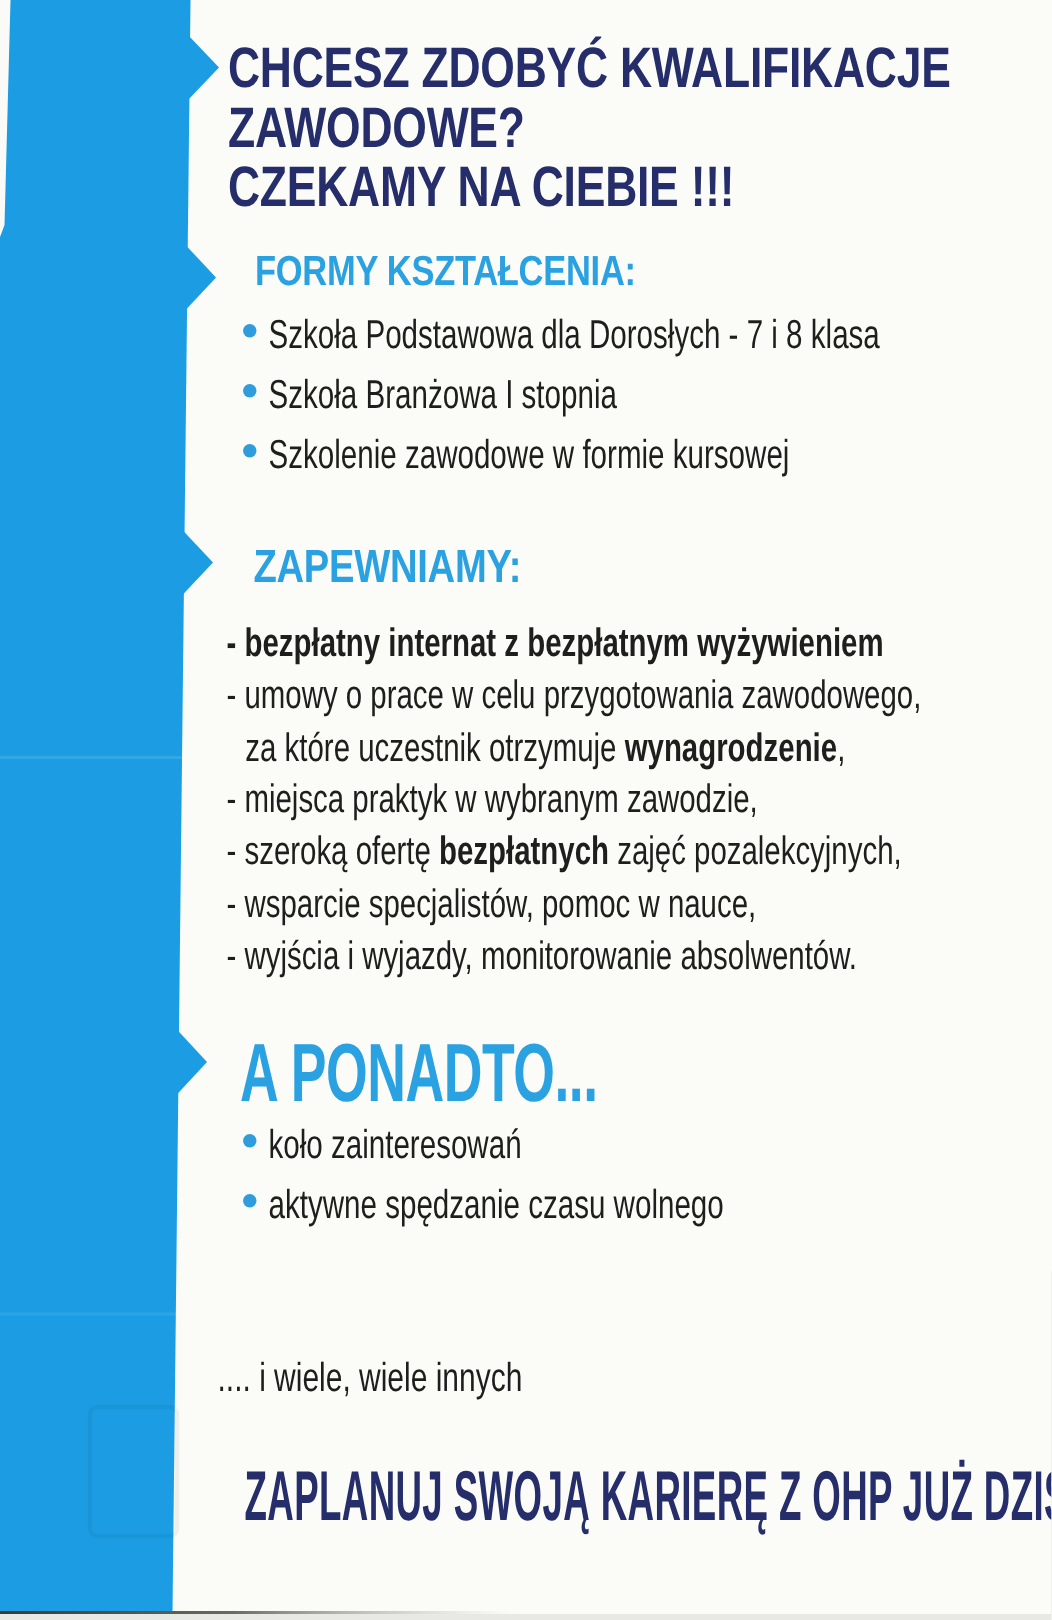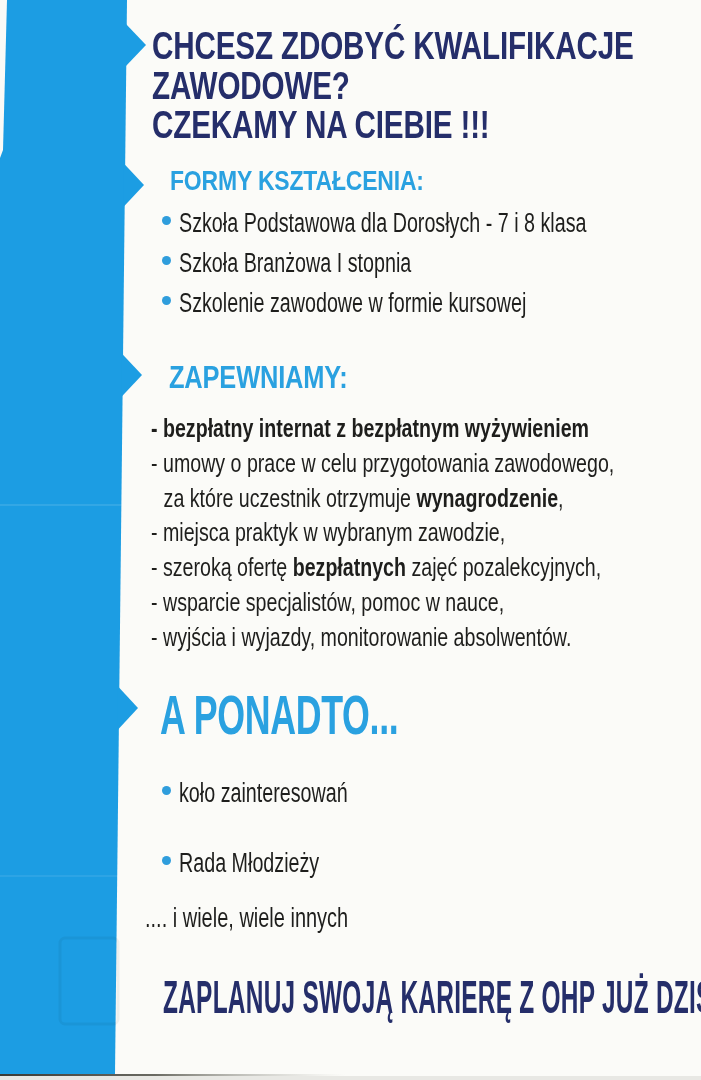--- a/index.html
+++ b/index.html
@@ -35,21 +35,21 @@
   }
   #formy-heading{left:170px;top:166px;font-size:28px;line-height:30px;}
   #zapewniamy-heading{left:169px;top:361px;font-size:31px;line-height:33px;}
   #ponadto-heading{left:160px;top:687px;font-size:55px;line-height:56px;--sx:.65;letter-spacing:-.5px;}
 
   
   .bullet-list{left:162px;color:var(--ink,#1e1e1c);font-size:27px;}
   #formy-list{top:203px;}
   #ponadto-list{top:743px;}
   .bullet-item{display:flex;align-items:flex-start;height:40px;}
-  #ponadto-list .bullet-item{height:39.5px;margin-top:30px;}
+  #ponadto-list .bullet-item{height:39.5px;}
   .dot{
     flex:0 0 auto;width:9px;height:9px;border-radius:50%;
     background:var(--bullet,#2f9ddc);
     margin:13px 8px 0 0;
   }
   .bullet-item .cond{--sx:.73;line-height:40px;}
 
   
   #zapewniamy-list{left:151px;top:411px;color:var(--ink,#1e1e1c);font-size:26.5px;}
   .dash-line{height:34.8px;line-height:34.8px;--sx:.74;}
@@ -131,20 +131,20 @@
     </div>
 
   <div id="ponadto-heading" class="abs sec-h cond-block">A PONADTO...</div>
   <div id="ponadto-list" class="abs bullet-list">
       <div class="bullet-item">
         <span class="dot"></span>
         <span class="cond">koło zainteresowań</span>
       </div>
       <div class="bullet-item">
         <span class="dot"></span>
-        <span class="cond">Rada Młodzieży</span>
+        <span class="cond">aktywne spędzanie czasu wolnego</span>
       </div>
     </div>
   <div id="trailing-line" class="abs cond-block">.... i wiele, wiele innych</div>
 
   <div id="footer-headline" class="abs cond-block">ZAPLANUJ SWOJĄ KARIERĘ Z OHP JUŻ DZIŚ!</div>
 
 </div>
 
 </body></html>

